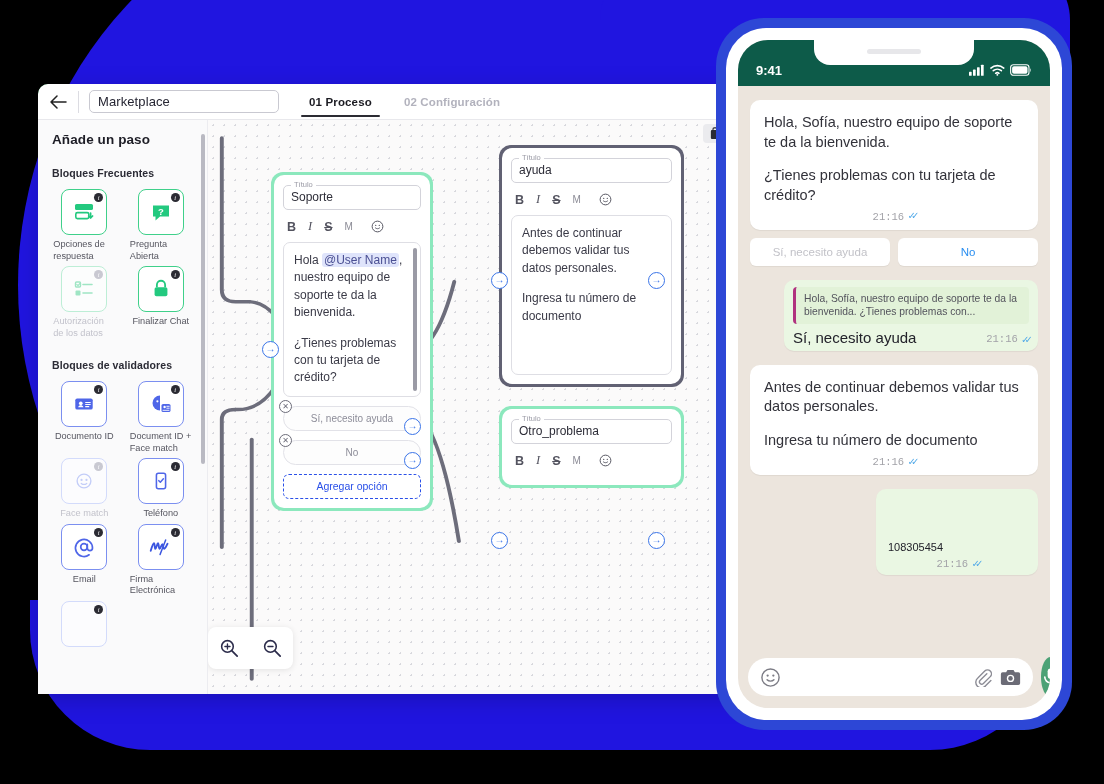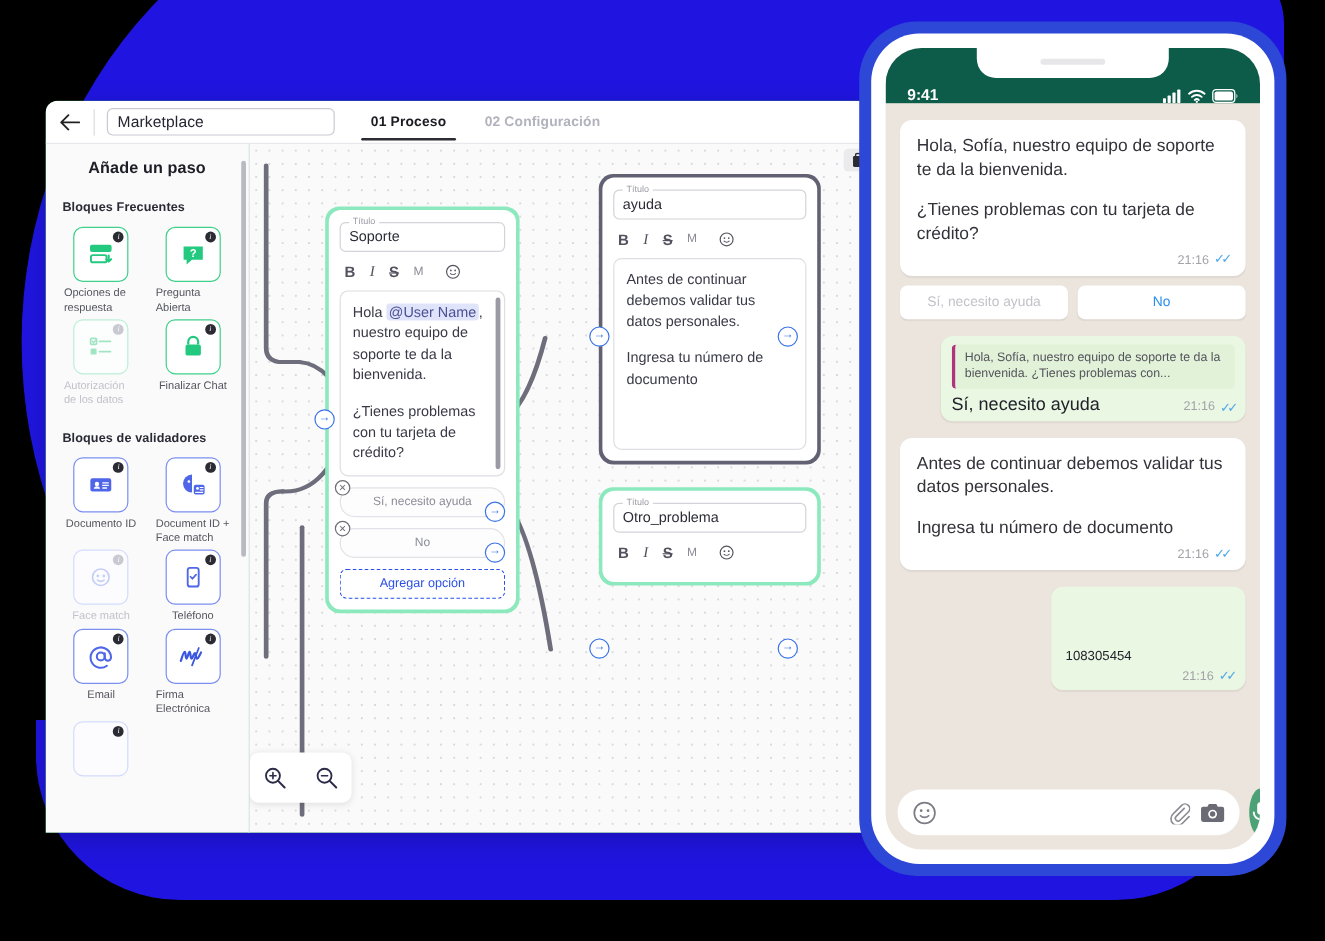--- a/index.html
+++ b/index.html
@@ -91,21 +91,21 @@
   
   .sidebar {
     width: 170px; background: #fafafb;
     padding: 12px 0 0 0;
     position: relative;
     overflow: hidden;
     border-right: 1px solid #ececf0;
   }
   .sidebar-title {
     font-size: 13.5px; font-weight: bold; color: #1d1d26;
-    padding: 0 14px 0 14px; letter-spacing: .1px; text-align: center;
+    padding: 0 14px 0 14px; letter-spacing: .1px;
   }
   .section-label {
     font-size: 10.5px; font-weight: bold; color: #2b2b35;
     padding: 0 14px; margin-top: 20px; letter-spacing: .1px;
   }
   .block-grid {
     display: grid; grid-template-columns: 1fr 1fr;
     gap: 4px 0; padding: 10px 8px 0 8px;
   }
   .block {
@@ -254,21 +254,21 @@
     background: #fff; border-radius: 40px;
     overflow: hidden;
   }
   .phone-screen {
     position: absolute; left: 12px; top: 12px;
     width: 312px; height: 668px;
     background: #ece5dd; border-radius: 30px; overflow: hidden;
   }
   .status-bar {
     height: 46px; background: #0d5b49;
-    display: flex; align-items: flex-end; justify-content: space-between;
+    display: flex; align-items: center; justify-content: space-between;
     padding: 14px 18px 0 18px; position: relative;
     color: #fff; font-size: 13px; font-weight: bold;
   }
   .notch {
     position: absolute; left: 50%; transform: translateX(-50%);
     top: 0; width: 160px; height: 25px;
     background: #fff; border-radius: 0 0 16px 16px;
   }
   .notch-speaker {
     position: absolute; left: 50%; transform: translateX(-50%);
@@ -278,22 +278,22 @@
   .status-right { display: flex; align-items: center; gap: 5px; }
 
   .chat { padding: 14px 12px 0 12px; }
   .bubble-in {
     background: #fff; border-radius: 10px;
     padding: 13px 14px 6px 14px;
     font-size: 14.5px; color: #32323a; line-height: 1.35;
     box-shadow: 0 1px 1px rgba(0,0,0,.06);
   }
   .bubble-in p + p { margin-top: 14px; }
-  .meta { display: flex; justify-content: flex-end; align-items: center;
-          gap: 4px; font-size: 10.5px; color: #a2a2a8; margin-top: 4px; }
+  .meta { display: flex; justify-content: center; align-items: center;
+          gap: 4px; font-size: 10.5px; color: #a2a2a8; margin-top: 4px; font-family: Liberation Mono, monospace; }
   .tick { color: #4fa8e8; font-size: 11px; letter-spacing: -3px; }
   .qr-row { display: flex; gap: 8px; margin-top: 8px; }
   .qr-btn {
     flex: 1; height: 28px; border-radius: 6px; background: #fff;
     display: flex; align-items: center; justify-content: center;
     font-size: 11.5px; box-shadow: 0 1px 1px rgba(0,0,0,.06);
     cursor: pointer;
   }
   .qr-btn.muted { color: #c2c2c8; }
   .qr-btn.link  { color: #2a8ef0; }

